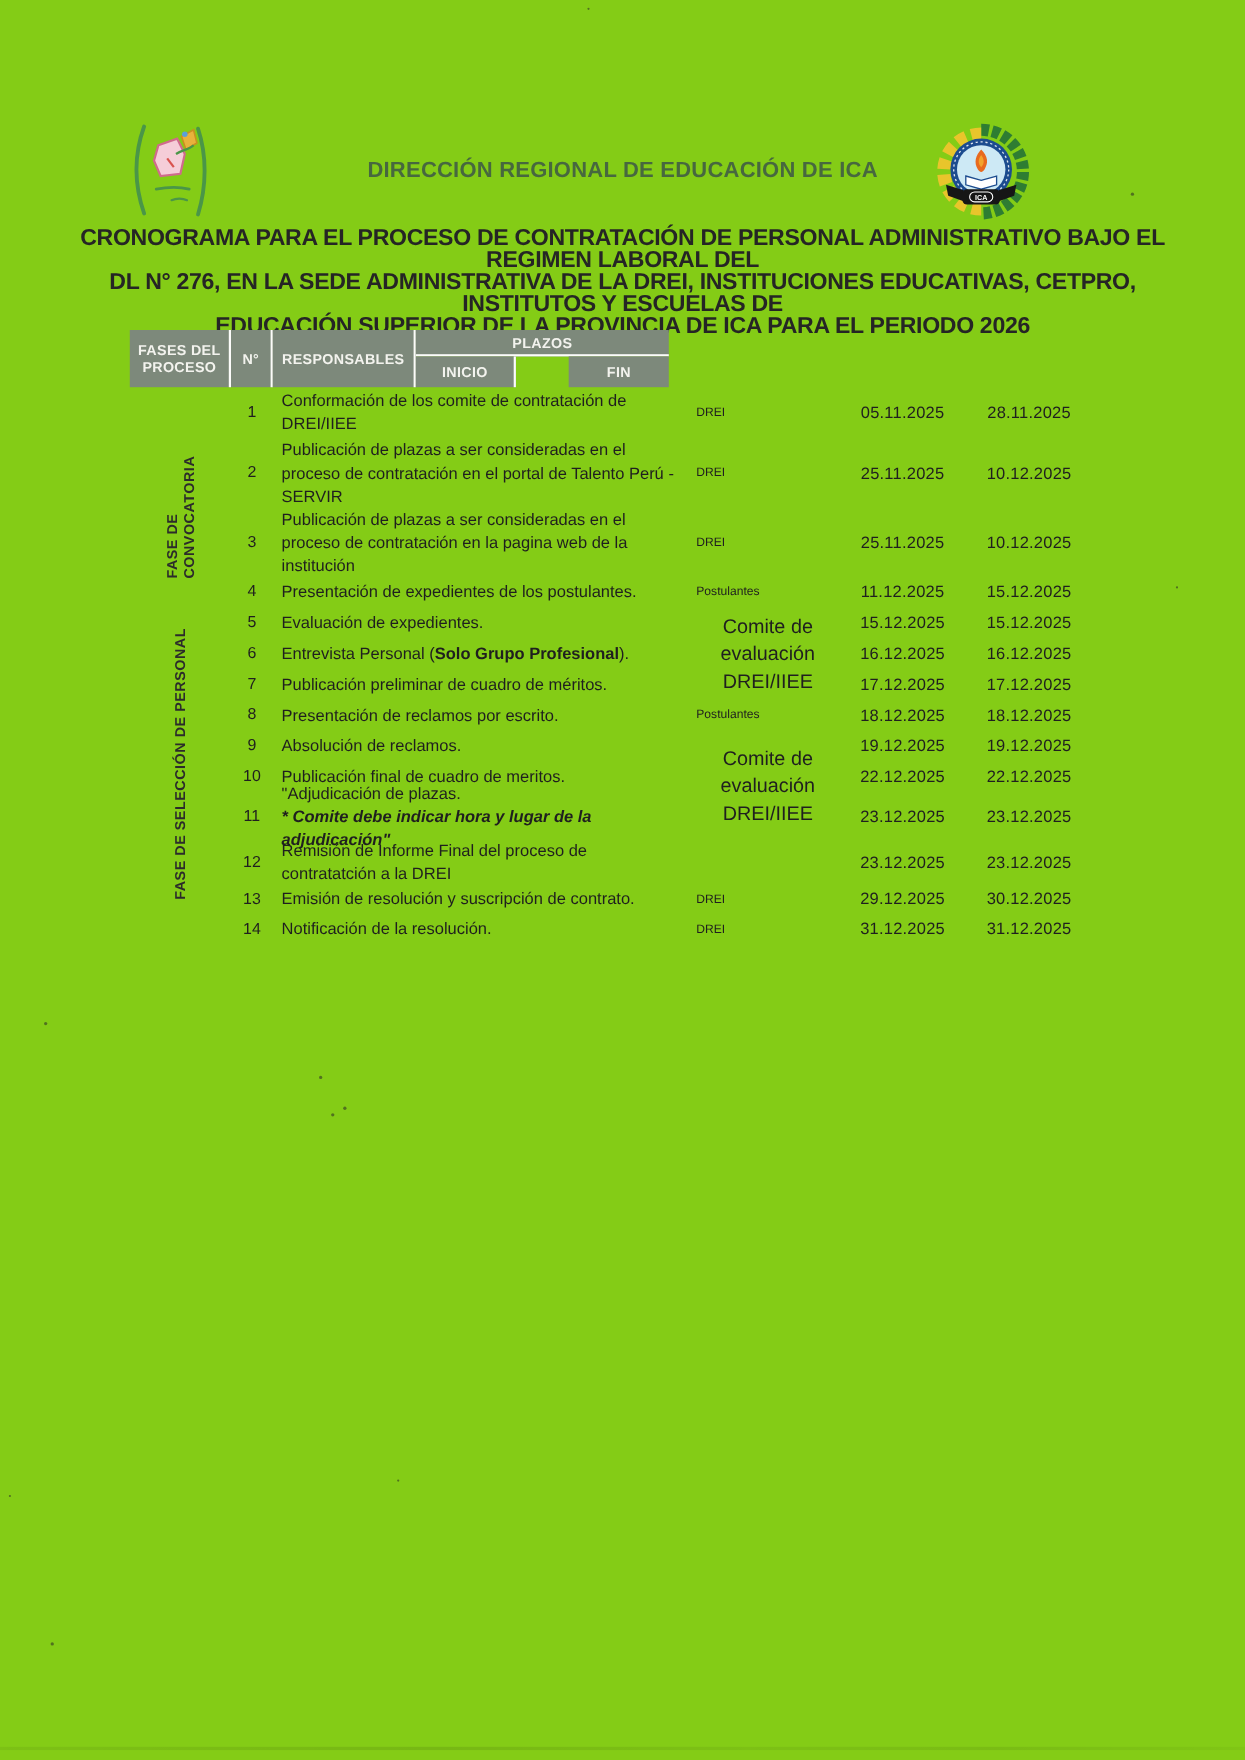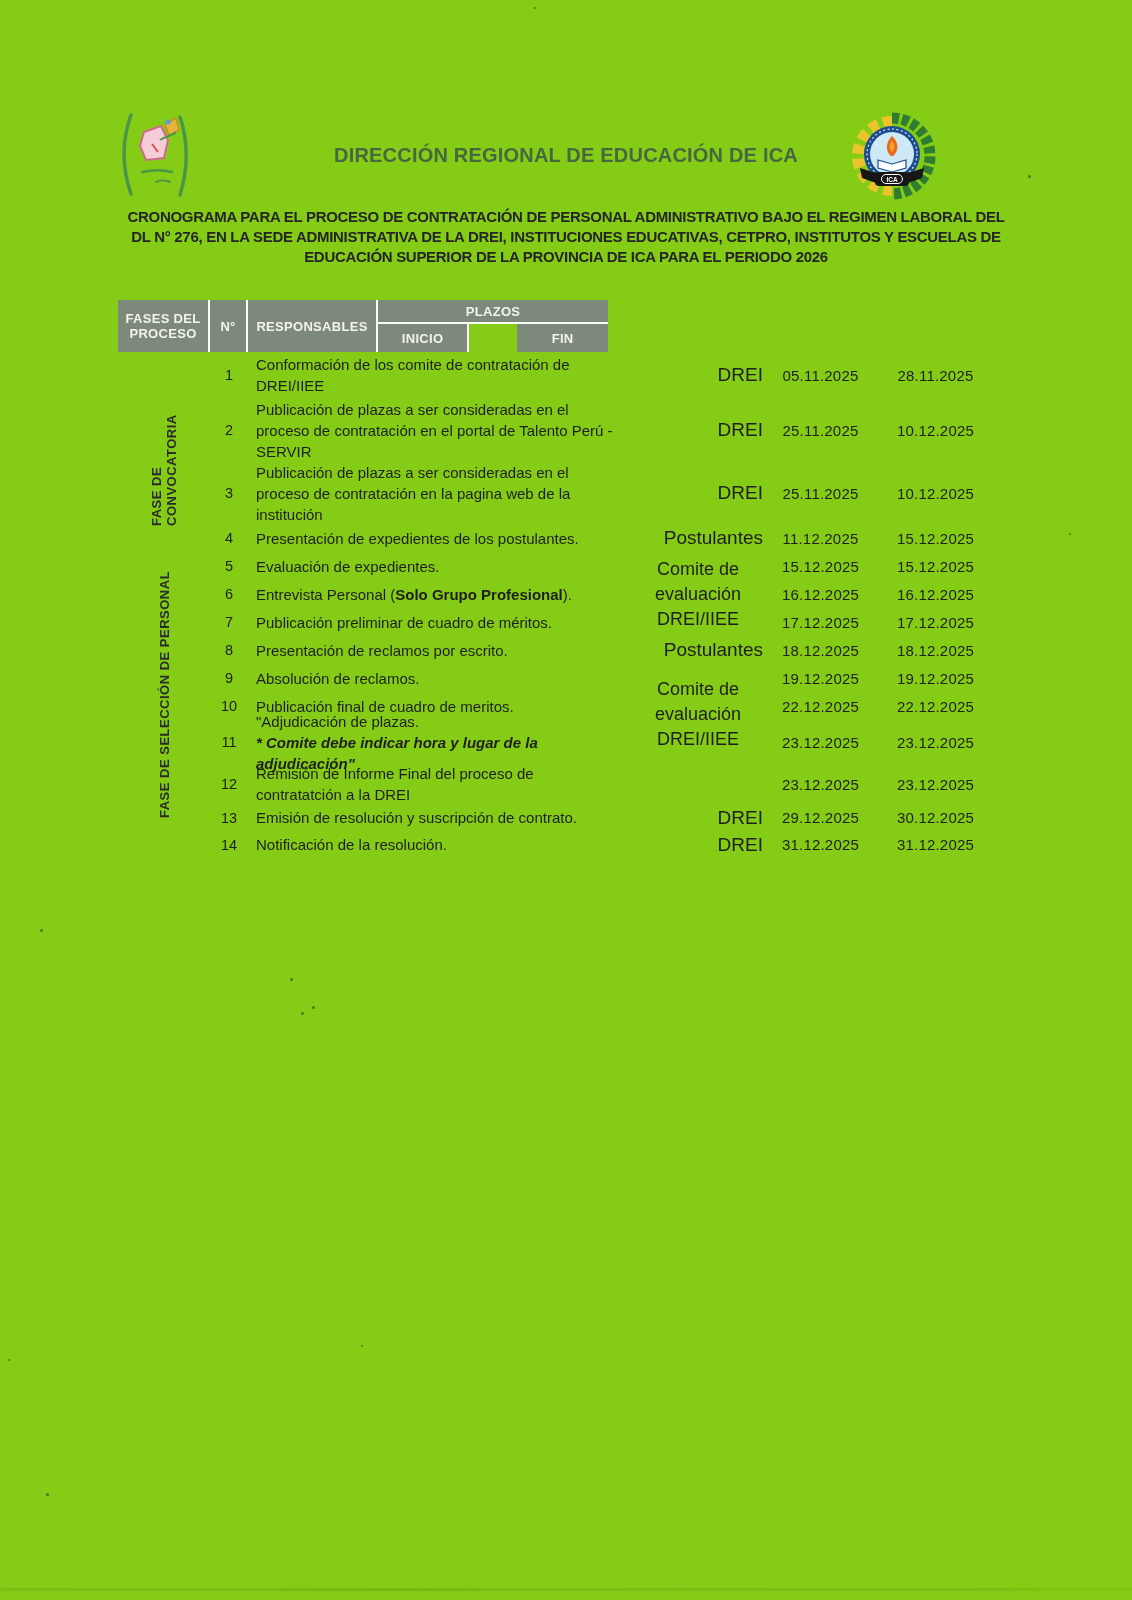--- a/index.html
+++ b/index.html
@@ -13,21 +13,21 @@
   
   .logo-left  { position:absolute; left:116px; top:110px; width:80px; height:92px; }
   .logo-right { position:absolute; left:846px; top:110px; width:92px; height:92px; }
   .doc-title {
     position:absolute; top:144px; left:0; width:100%;
     text-align:center; font-size:20px; font-weight:bold;
     color:#47683f; letter-spacing:0.2px;
   }
   .doc-subtitle {
     position:absolute; top:207px; left:66px; width:1000px;
-    text-align:center; font-size:15px; font-weight:bold;
+    text-align:center; font-size:21px; font-weight:bold;
     color:#252525; line-height:20px; letter-spacing:-0.3px;
     white-space:pre-line;
   }
 
   
   .sched { position:absolute; left:118px; top:300px; width:875px; }
 
   .thead { display:flex; height:52px;border-radius:23px; }
   .th {
     background:#7d897b; color:#f3f3ee; font-weight:bold; font-size:13px;
@@ -42,21 +42,21 @@
   .plazos-bottom { display:flex; flex:1;gap:48px; }
   .plazos-bottom .th:first-child { border-right:2px solid #fcfcfa; }
 
   .tbody { position:relative; }
   .tr { display:flex; align-items:center; }
   .h46{height:46px} .h64{height:64px} .h62{height:62px} .h28{height:28px}
   .h44{height:44px} .h40{height:40px} .h27{height:27px}
   .td { font-size:15px; color:#1f1f1f; }
   .td.c-n   { text-align:center; font-size:14.5px; }
   .td.c-act { padding-left:8px; line-height:21px; white-space:pre-line; }
-  .td.c-resp{ text-align:right; font-size:19px; }
+  .td.c-resp{ text-align:left; font-size:11px; }
   .td.c-date{ text-align:center; letter-spacing:0.2px; }
   .td.c-act .bi { display:block; font-weight:bold; font-style:italic; }
 
   .phase {
     position:absolute; left:0; width:92px;
     display:flex; align-items:center; justify-content:center;
     writing-mode:vertical-rl; transform:rotate(180deg);
     font-weight:bold; font-size:13px; color:#2b2b2b; letter-spacing:0.5px;
   }
   .phase1 { top:2px;   height:172px; }

